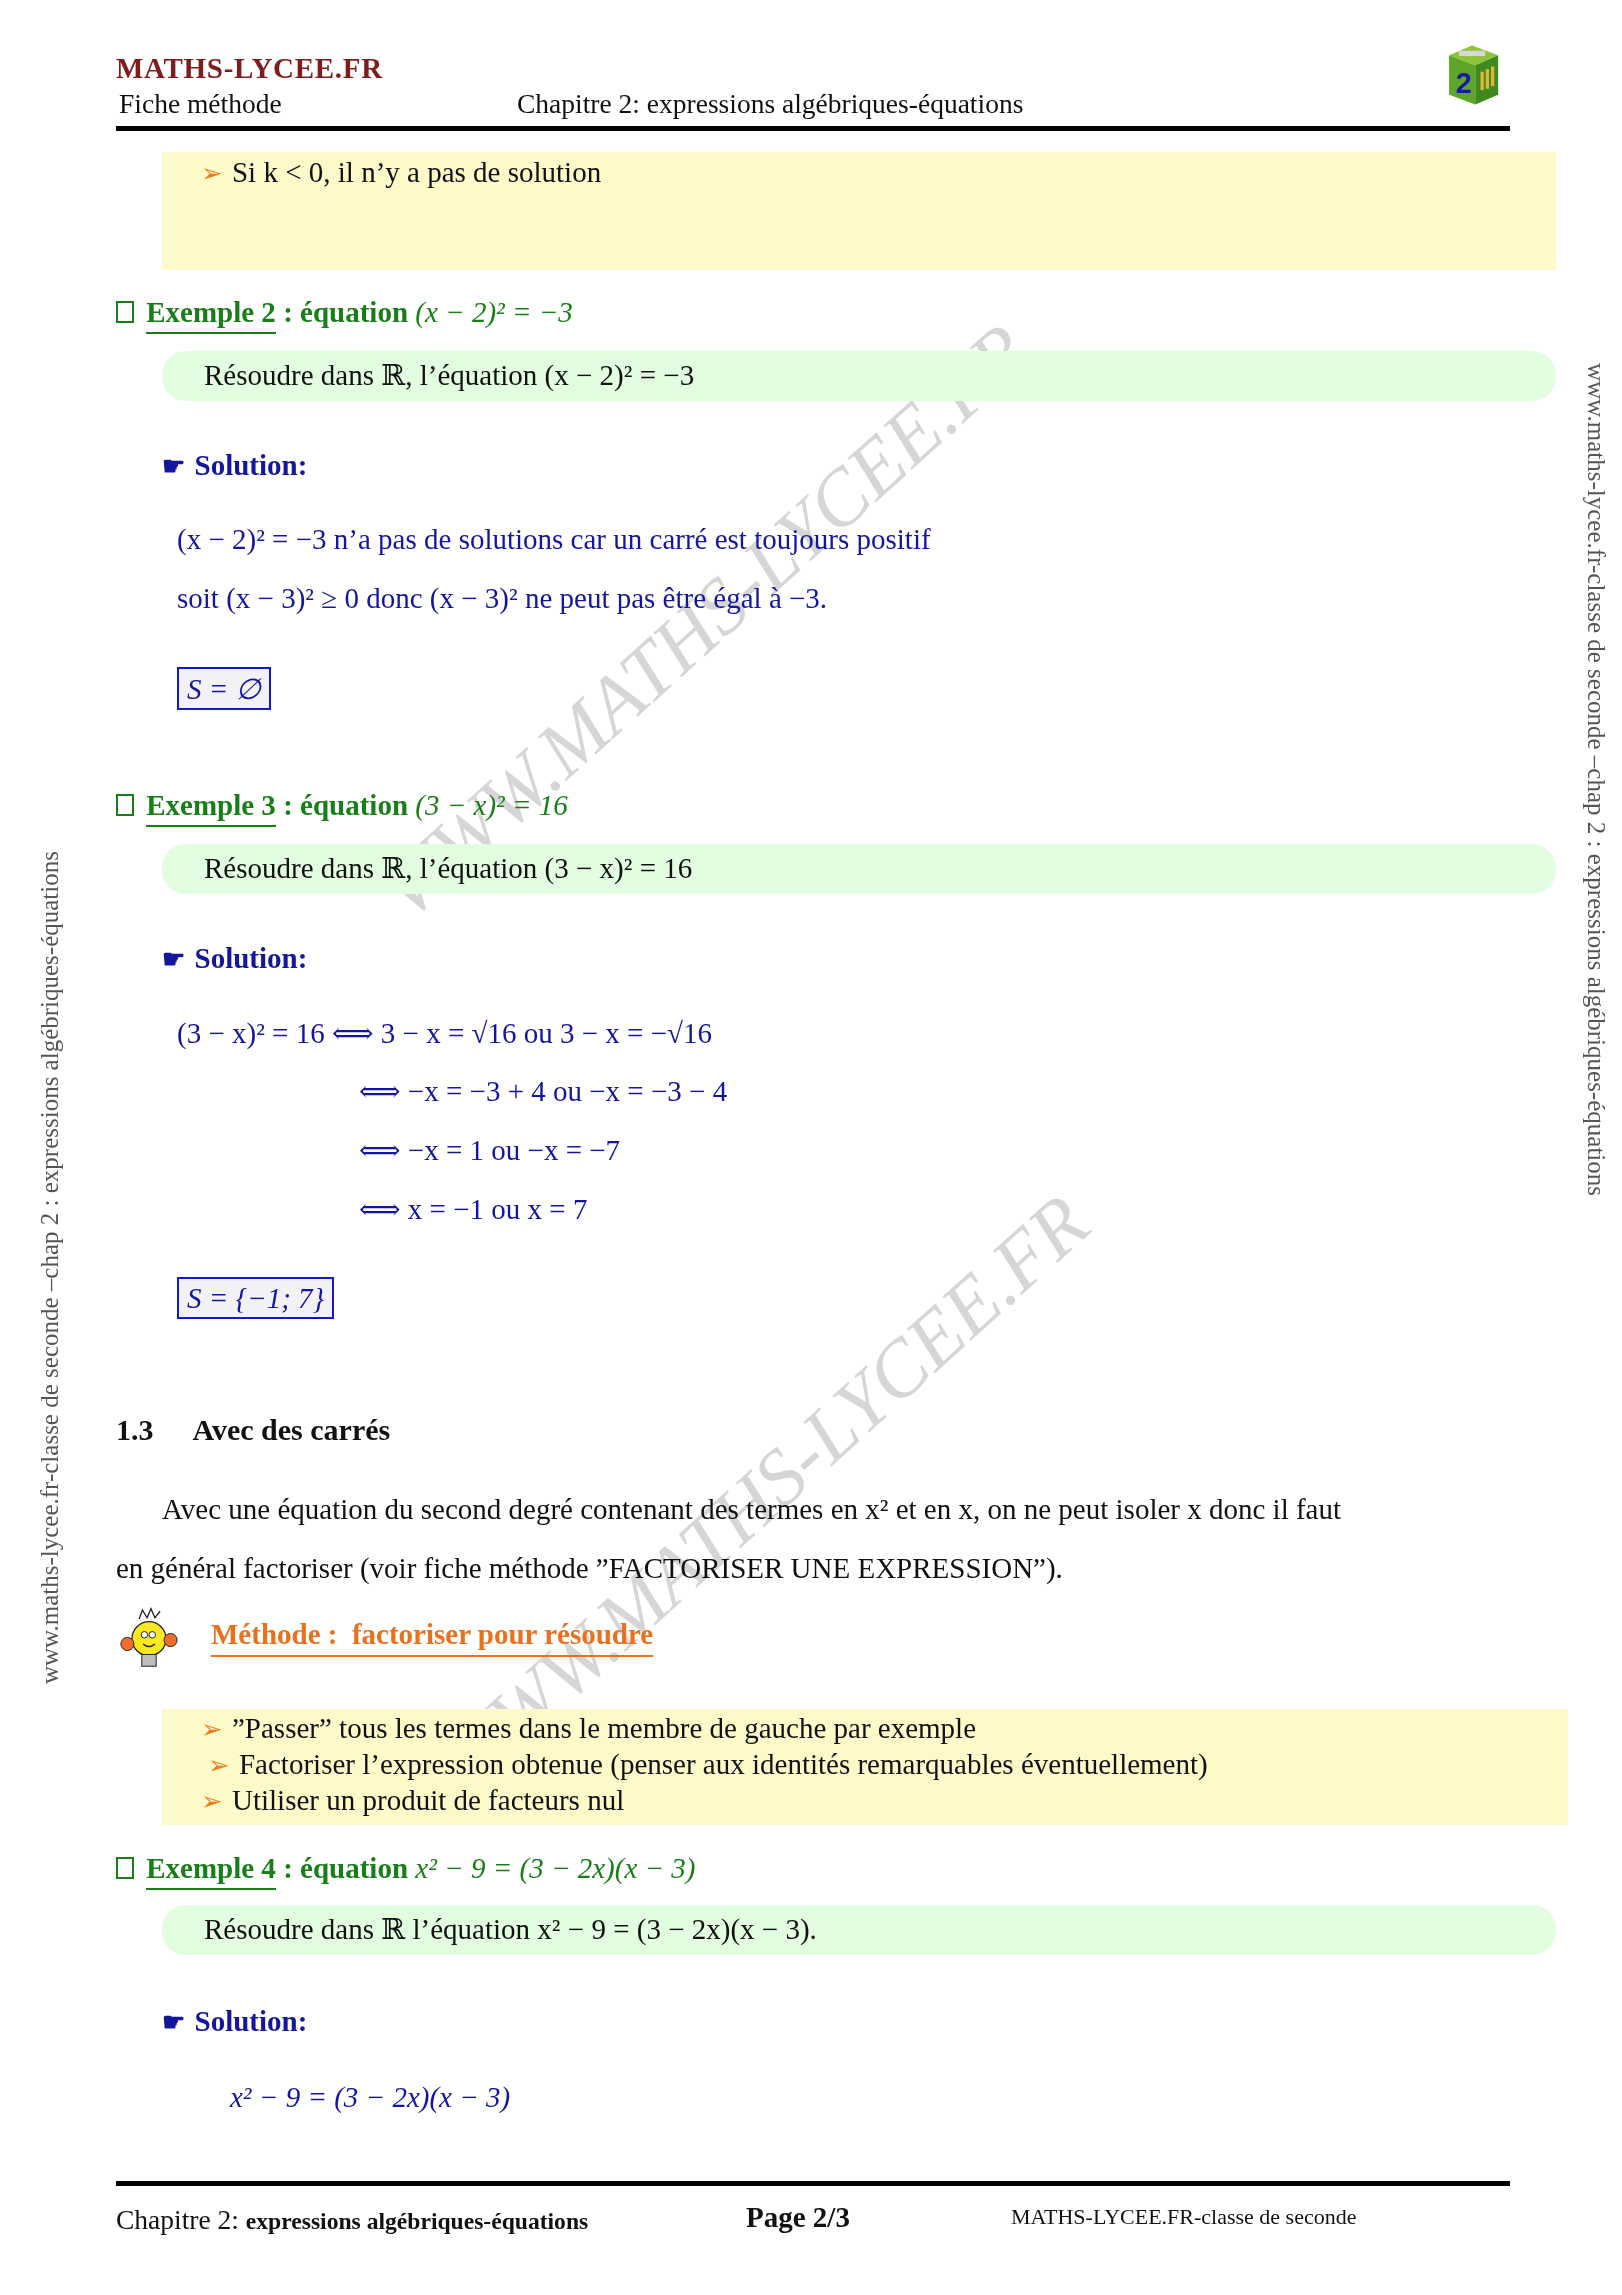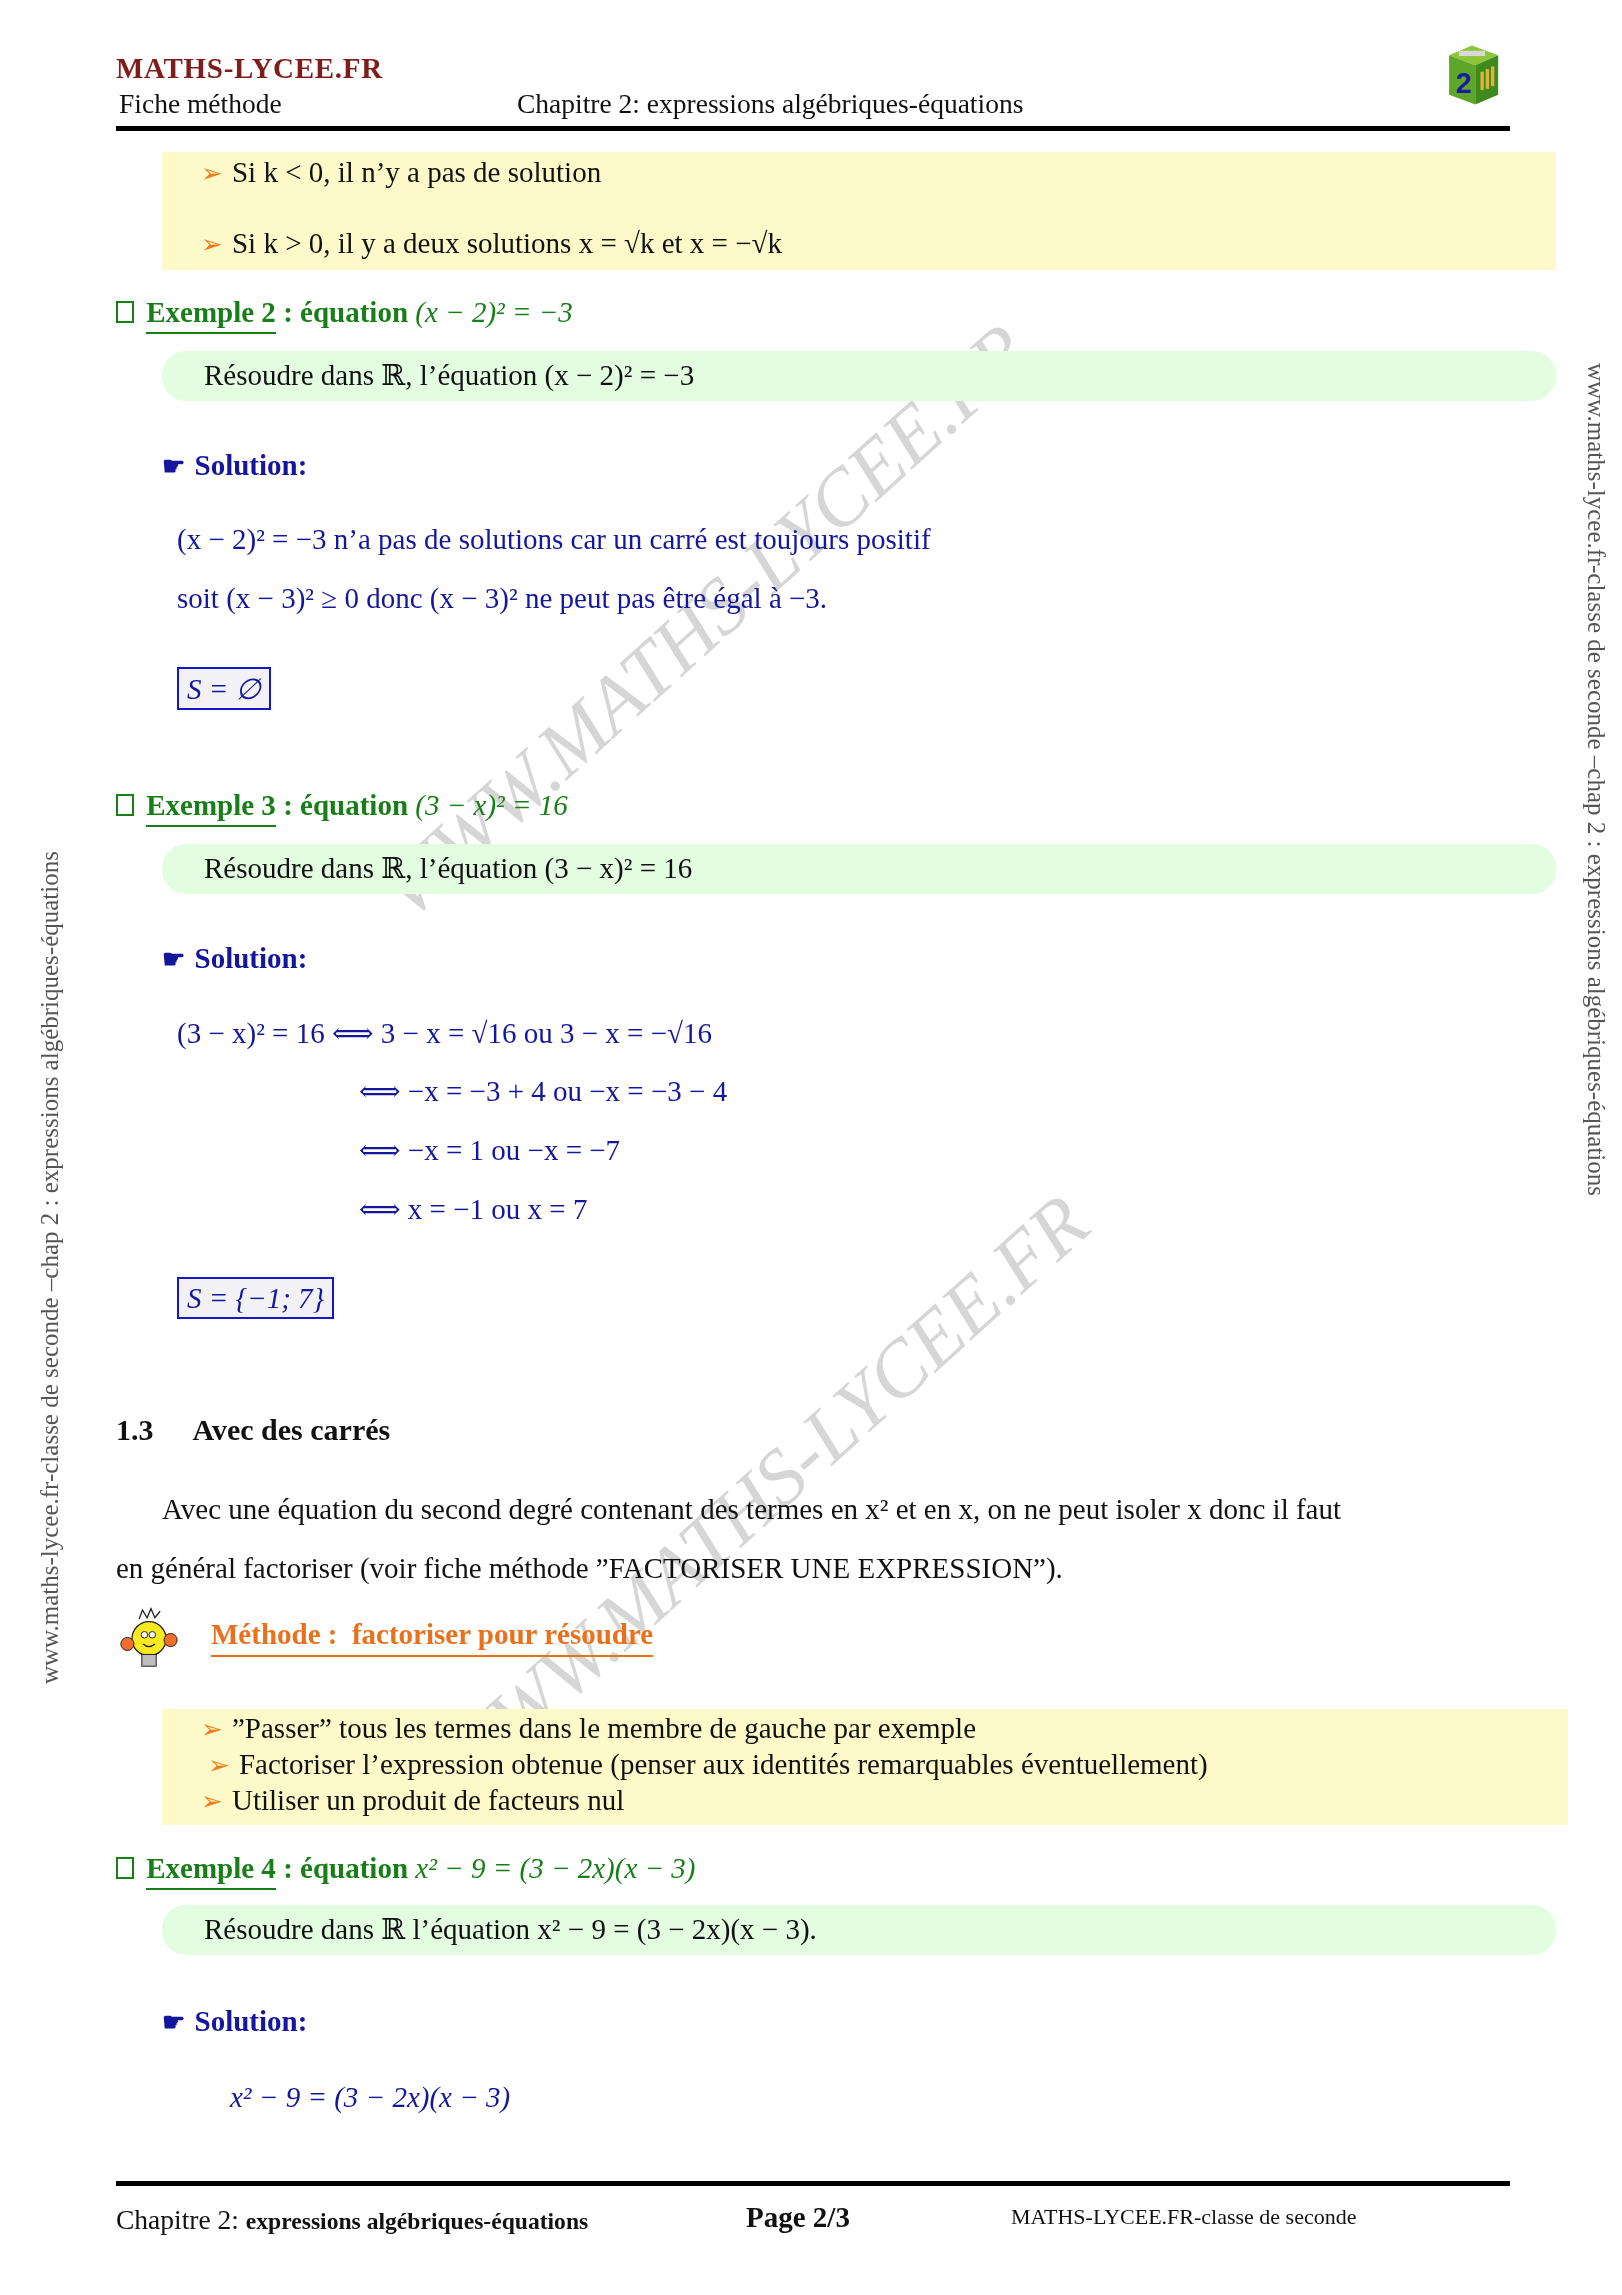--- a/index.html
+++ b/index.html
@@ -75,23 +75,20 @@
 </div>
 <div class="abs hdr-rule"></div>
 
 <div class="abs side-right serif">www.maths-lycee.fr-classe de seconde –chap 2 : expressions algébriques-équations</div>
 <div class="abs side-left serif">www.maths-lycee.fr-classe de seconde –chap 2 : expressions algébriques-équations</div>
 
 <div class="abs box-yellow" style="left:162px; top:152px; width:1394px; height:118px;">
   <div class="abs line serif" style="left:39px; top:3.9px;">
     <span class="arrow">➢</span><span>Si k &lt; 0, il n’y a pas de solution</span>
   </div>
-  <div class="abs line serif" style="left:39px; top:75px;">
-    <span class="arrow">➢</span><span>Si k &gt; 0, il y a deux solutions x = √k et x = −√k</span>
-  </div>
 </div>
 
 <div class="abs ex-title green serif" style="left:116px; top:296px;">
   <span class="sq"></span><span class="lbl">Exemple 2</span><span class="kw"> :  </span><span class="kw">équation</span> <span class="math">(x − 2)² = −3</span>
 </div>
 <div class="abs box-green" style="left:162px; top:351px; width:1394px; height:50px;">
   <div class="abs line serif" style="left:42px; top:6.5px;">Résoudre dans ℝ, l’équation (x − 2)² = −3</div>
 </div>
 <div class="abs sol-head serif" style="left:162px; top:449px;">
   <span class="hand">☛</span><span>Solution:</span>

